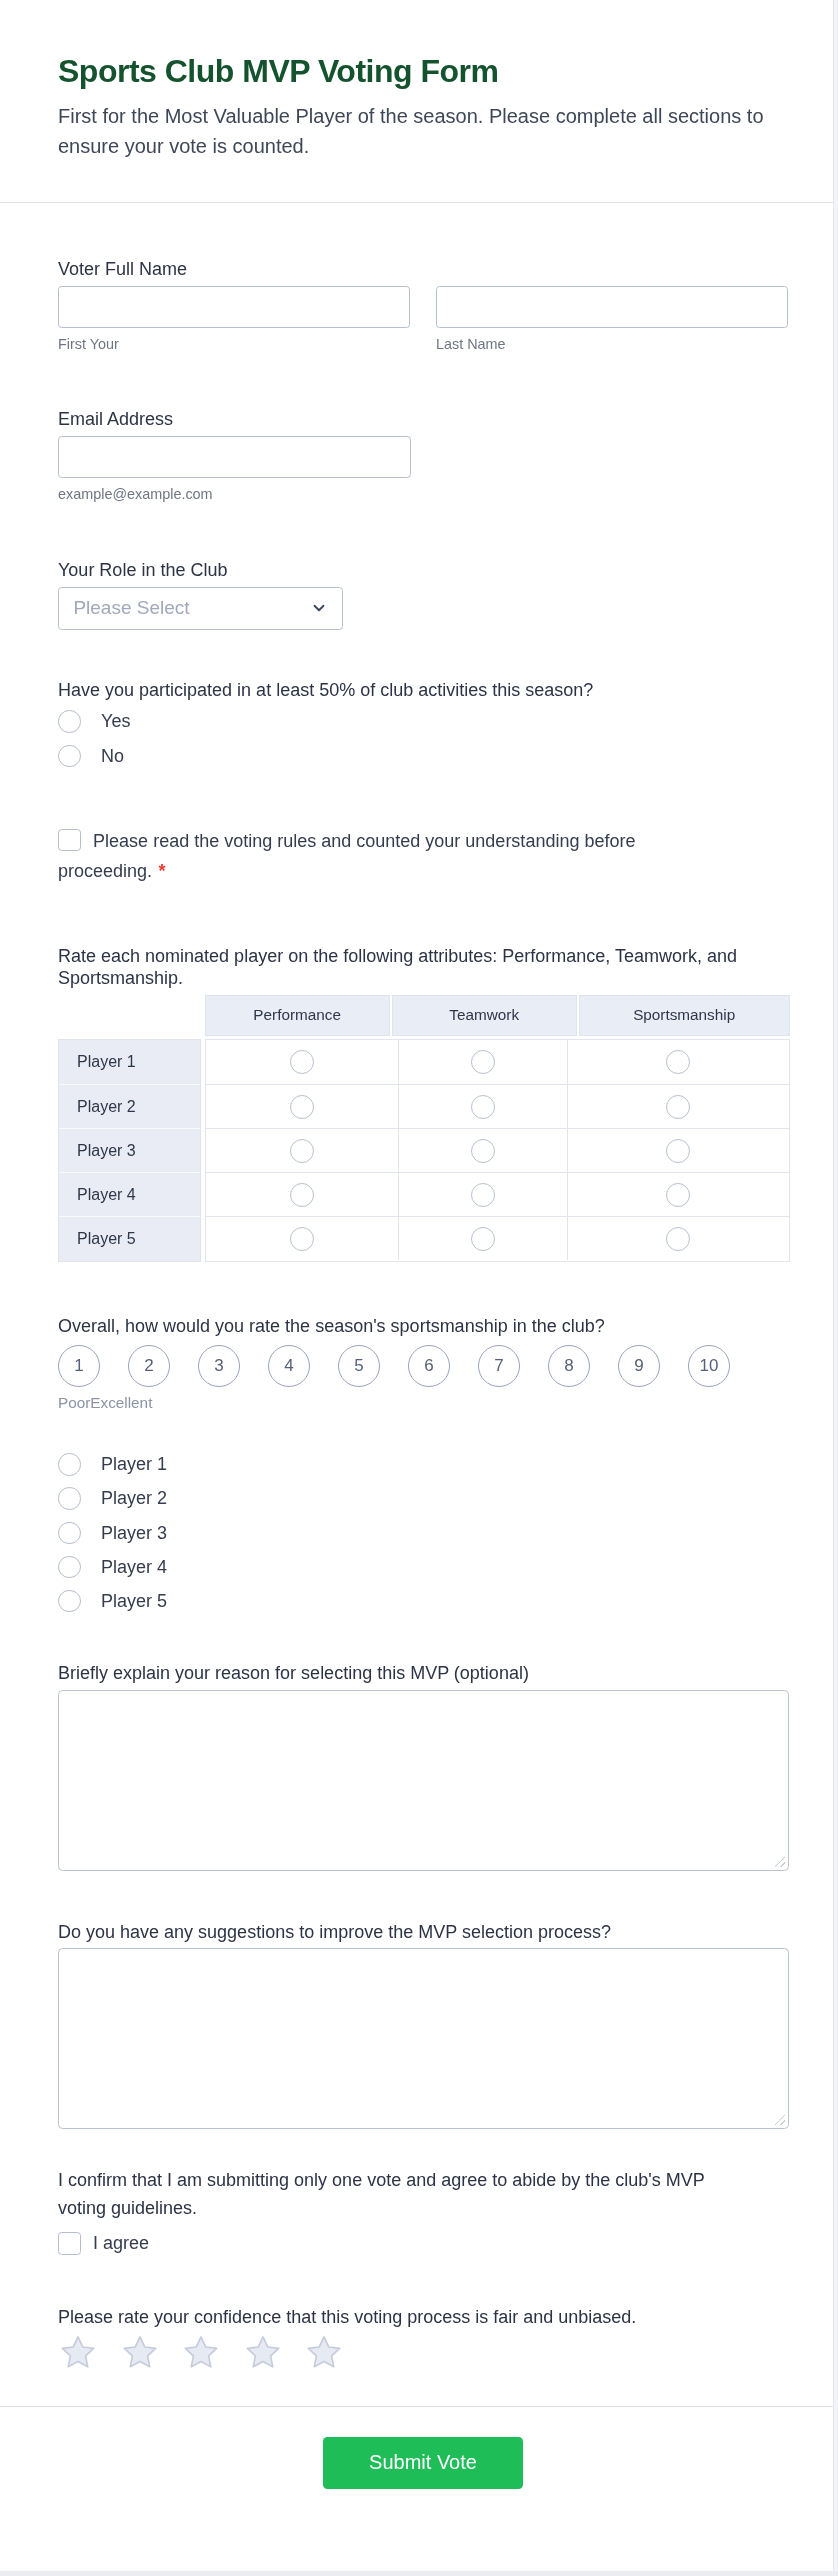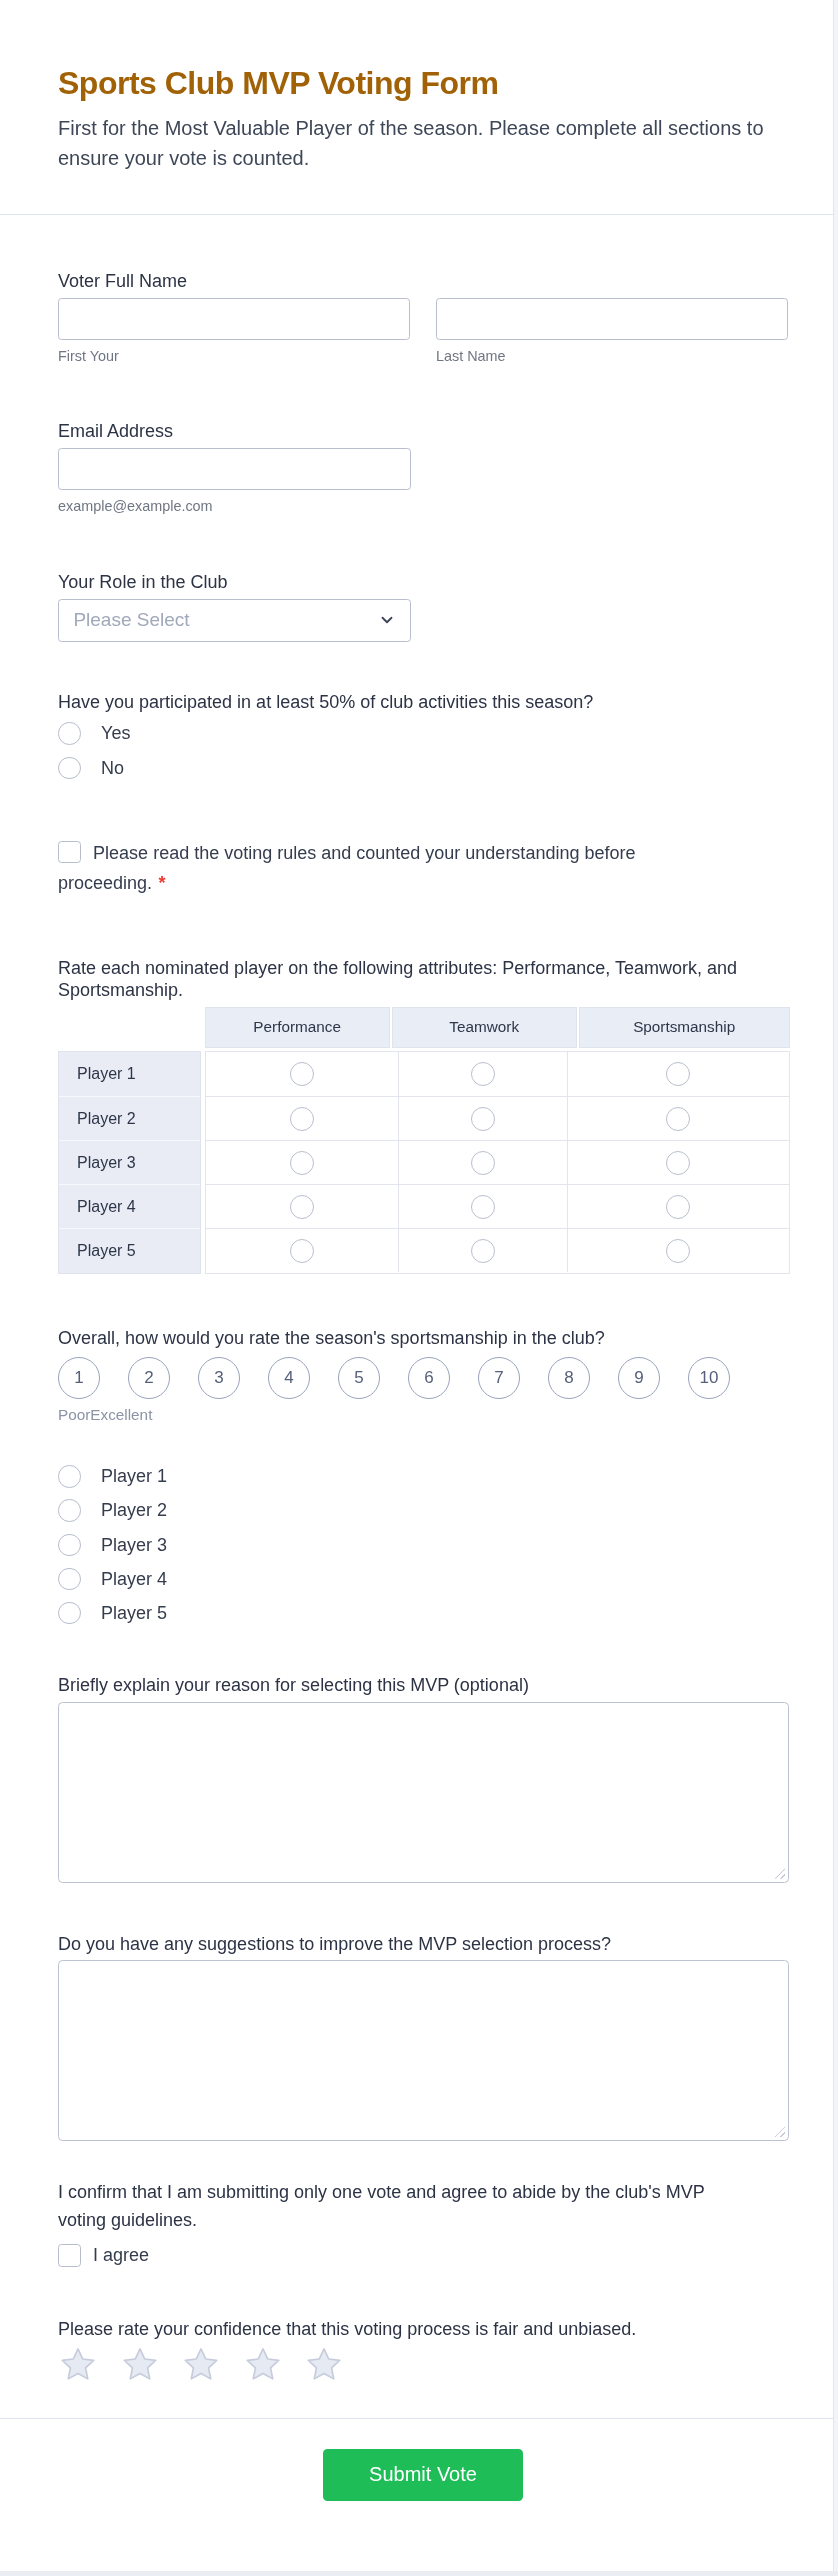--- a/index.html
+++ b/index.html
@@ -8,21 +8,21 @@
     width:839px; height:2576px; overflow:hidden;
     font-family:"Liberation Sans", sans-serif;
     color:#2c3345;
   }
   .page {
     position:relative; width:834px; height:2571px; background:#ffffff;
     border-right:0.9px solid #e3e6ef;
   }
   .bottom-strip { position:absolute; left:0; bottom:-5.4px; width:839px; height:5.4px; background:#ebedf3; }
   .header { padding:52px 45px 0 58px; }
-  .form-title { font-size:32px; line-height:38px; font-weight:bold; color:#a16207; letter-spacing:-0.5px;margin-top:12px; }
+  .form-title { font-size:32px; line-height:38px; font-weight:bold; color:#14532d; letter-spacing:-0.5px; }
   .form-subtitle { margin-top:10.8px; font-size:20px; line-height:30px; color:#3e4757; }
   hr.divider { border:none; border-top:0.9px solid #dfe3ee; height:0; }
   .hr-top { margin-top:41px; }
   .hr-bottom { margin-top:34px; }
   .content { padding:0 45px 0 58px; }
   .q { margin-top:54px; }
   .q-label { font-size:18px; line-height:21.6px; font-weight:500; color:#2c3345; }
   .q-name { margin-top:56px; }
   .q-email { margin-top:57px; }
   .q-role { margin-top:58px; }
@@ -40,21 +40,21 @@
   .text-input {
     width:353px; height:42px; background:#fff;
     border:0.9px solid #b8bece; border-radius:3.6px;
     font-size:18px; color:#2c3345; padding:0 12.6px;
     font-family:"Liberation Sans", sans-serif;
   }
   .sublabel-row { display:flex; gap:26px; margin-top:8px; }
   .sublabel { width:353px; font-size:14.4px; line-height:16px; color:#6f7683; }
 
   .select {
-    margin-top:5.4px; width:353px; height:43px; background:#fff;
+    margin-top:5.4px; width:285px; height:43px; background:#fff;
     border:0.9px solid #b8bece; border-radius:3.6px;
     display:flex; align-items:center; justify-content:space-between;
     padding:0 14.4px 0 14.4px; cursor:pointer;
   }
   .select-value { font-size:19px; color:#a0a8ba; }
   .chevron { width:18px; height:18px; }
 
   .options { margin-top:9px; }
   .option-row { display:flex; align-items:center; margin-top:11.7px;gap:8px; }
   .option-row:first-child { margin-top:0; }

